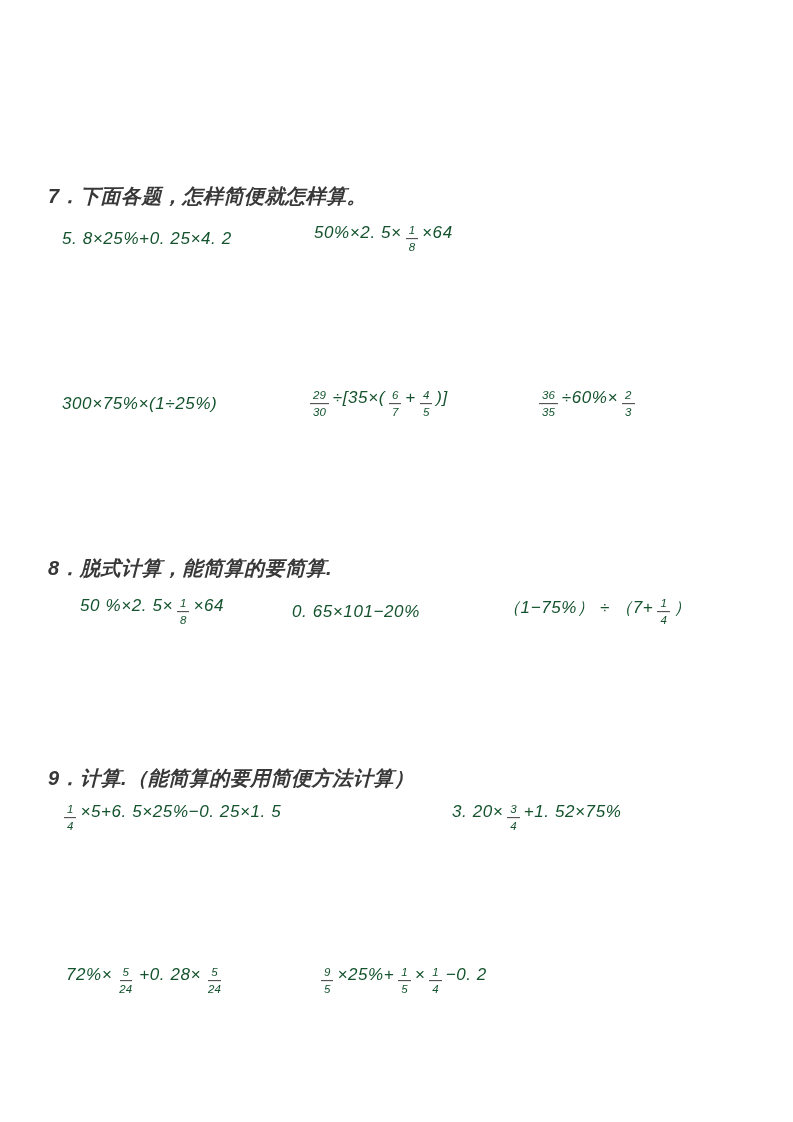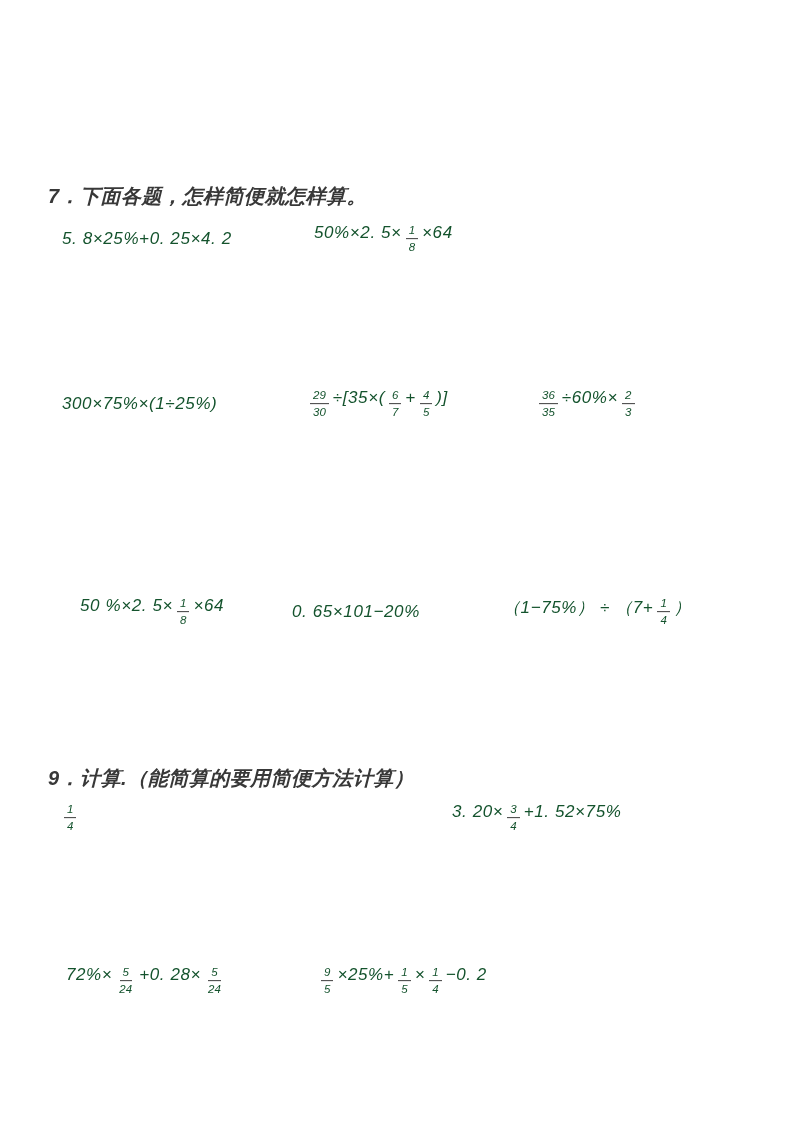--- a/index.html
+++ b/index.html
@@ -62,26 +62,27 @@
 
   <div class="heading" style="left:48px; top:183px">7．下面各题，怎样简便就怎样算。</div>
 
   <div class="expr" style="left:62px;  top:239px"><span class="t">5. 8×25%+0. 25×4. 2</span></div>
   <div class="expr" style="left:314px; top:239px"><span class="t">50%×2. 5×</span><span class="frac"><span class="num">1</span><span class="den">8</span></span><span class="t">×64</span></div>
 
   <div class="expr" style="left:62px;  top:404px"><span class="t">300×75%×(1÷25%)</span></div>
   <div class="expr" style="left:306px; top:404px"><span class="frac"><span class="num">29</span><span class="den">30</span></span><span class="t">÷[35×(</span><span class="frac"><span class="num">6</span><span class="den">7</span></span><span class="t">+</span><span class="frac"><span class="num">4</span><span class="den">5</span></span><span class="t">)]</span></div>
   <div class="expr" style="left:535px; top:404px"><span class="frac"><span class="num">36</span><span class="den">35</span></span><span class="t">÷60%×</span><span class="frac"><span class="num">2</span><span class="den">3</span></span></div>
 
+  <div class="heading" style="left:48px; top:555px">8．脱式计算，能简算的要简算.</div>
 
   <div class="expr" style="left:80px;  top:612px"><span class="t">50 %×2. 5×</span><span class="frac"><span class="num">1</span><span class="den">8</span></span><span class="t">×64</span></div>
   <div class="expr" style="left:292px; top:612px"><span class="t">0. 65×101−20%</span></div>
   <div class="expr" style="left:503px; top:612px"><span class="t">（1−75%） ÷ （7+</span><span class="frac"><span class="num">1</span><span class="den">4</span></span><span class="t">）</span></div>
 
   <div class="heading" style="left:48px; top:765px">9．计算.（能简算的要用简便方法计算）</div>
 
-  <div class="expr" style="left:60px;  top:818px"><span class="frac"><span class="num">1</span><span class="den">4</span></span></div>
+  <div class="expr" style="left:60px;  top:818px"><span class="frac"><span class="num">1</span><span class="den">4</span></span><span class="t">×5+6. 5×25%−0. 25×1. 5</span></div>
   <div class="expr" style="left:452px; top:818px"><span class="t">3. 20×</span><span class="frac"><span class="num">3</span><span class="den">4</span></span><span class="t">+1. 52×75%</span></div>
 
   <div class="expr" style="left:66px;  top:981px"><span class="t">72%×</span><span class="frac"><span class="num">5</span><span class="den">24</span></span><span class="t">+0. 28×</span><span class="frac"><span class="num">5</span><span class="den">24</span></span></div>
   <div class="expr" style="left:317px; top:981px"><span class="frac"><span class="num">9</span><span class="den">5</span></span><span class="t">×25%+</span><span class="frac"><span class="num">1</span><span class="den">5</span></span><span class="t">×</span><span class="frac"><span class="num">1</span><span class="den">4</span></span><span class="t">−0. 2</span></div>
 
 </div>
 
 </body></html>

